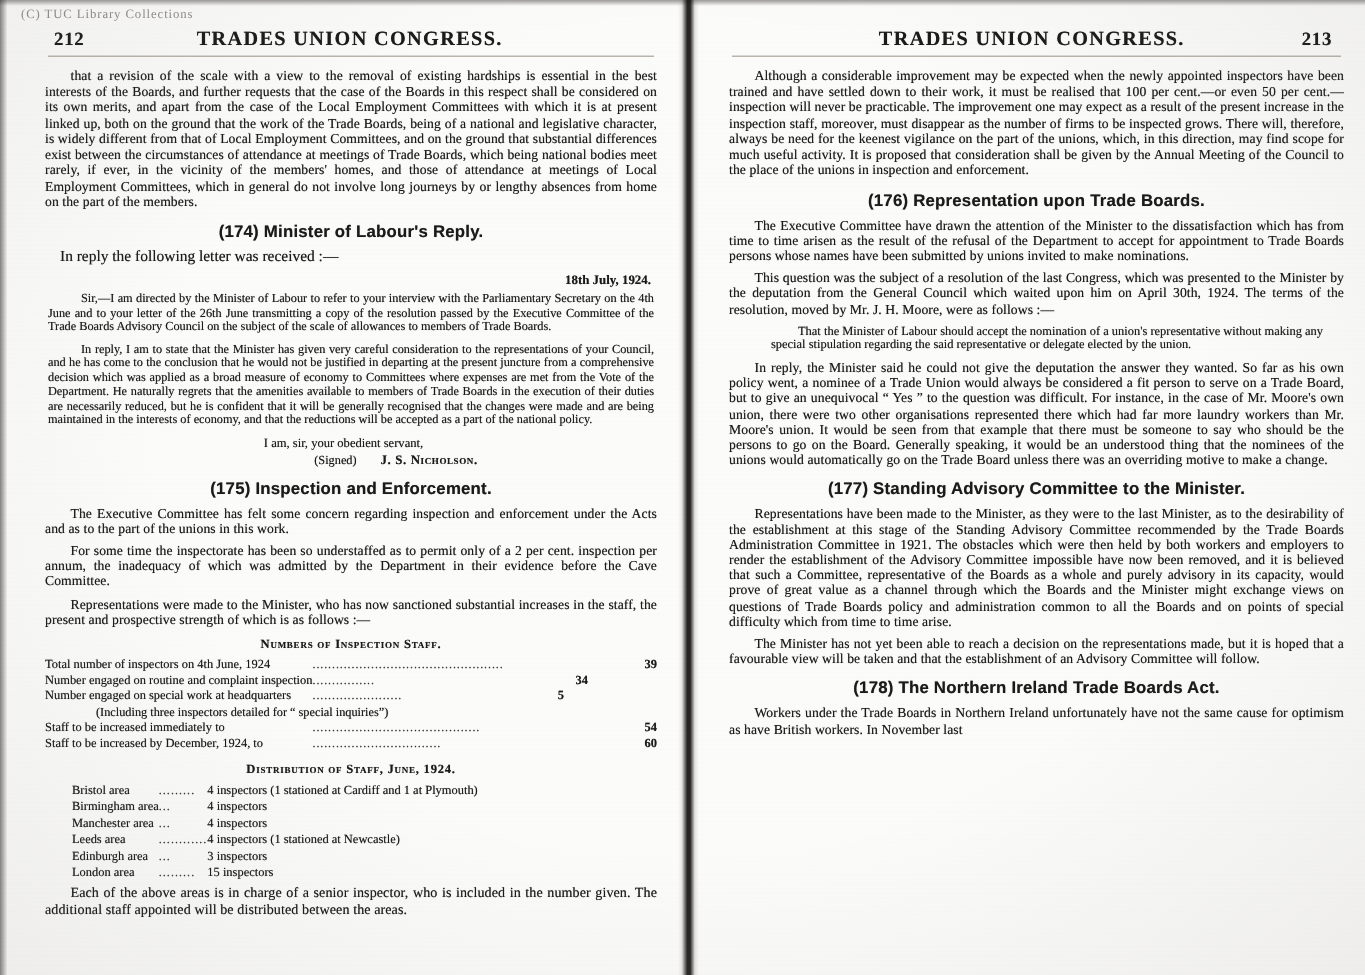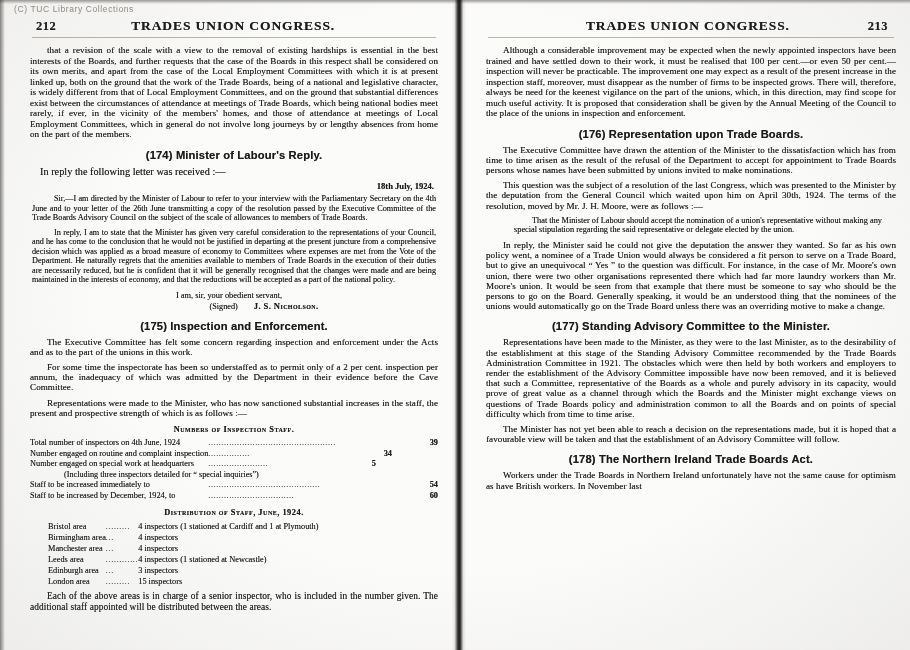--- a/index.html
+++ b/index.html
@@ -61,21 +61,21 @@
     position: absolute;
     left: 0; top: 0; width: 910px; height: 4px;
     background: linear-gradient(to bottom, rgba(40,36,32,0.45), rgba(255,255,255,0));
     z-index: 4;
   }
 
   .watermark {
     position: absolute;
     left: 14px;
     top: 4px;
-    font-family: Liberation Sans, sans-serif;
+    font-family: Liberation Serif, serif;
     font-size: 8.5px;
     letter-spacing: .6px;
     color: #8d8a84;
     z-index: 7;
     white-space: nowrap;
   }
 
   .col {
     position: absolute;
     top: 0;

